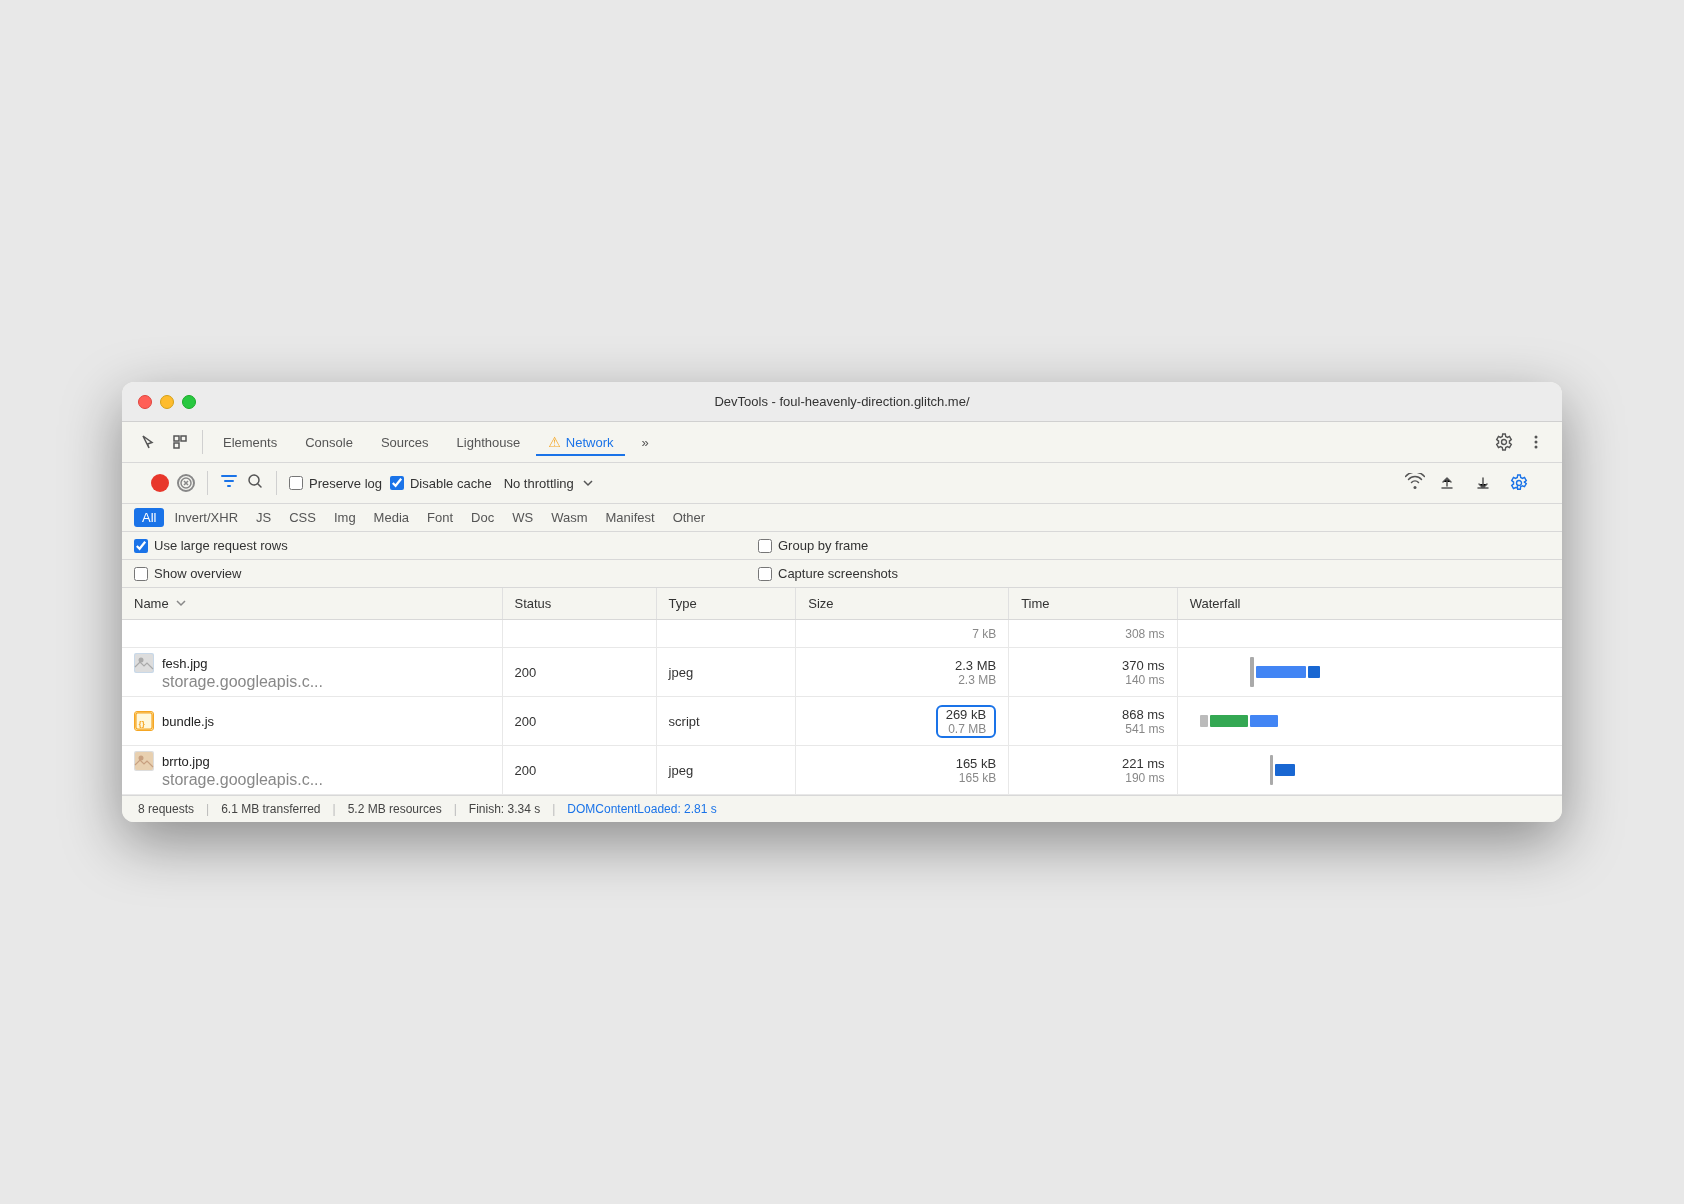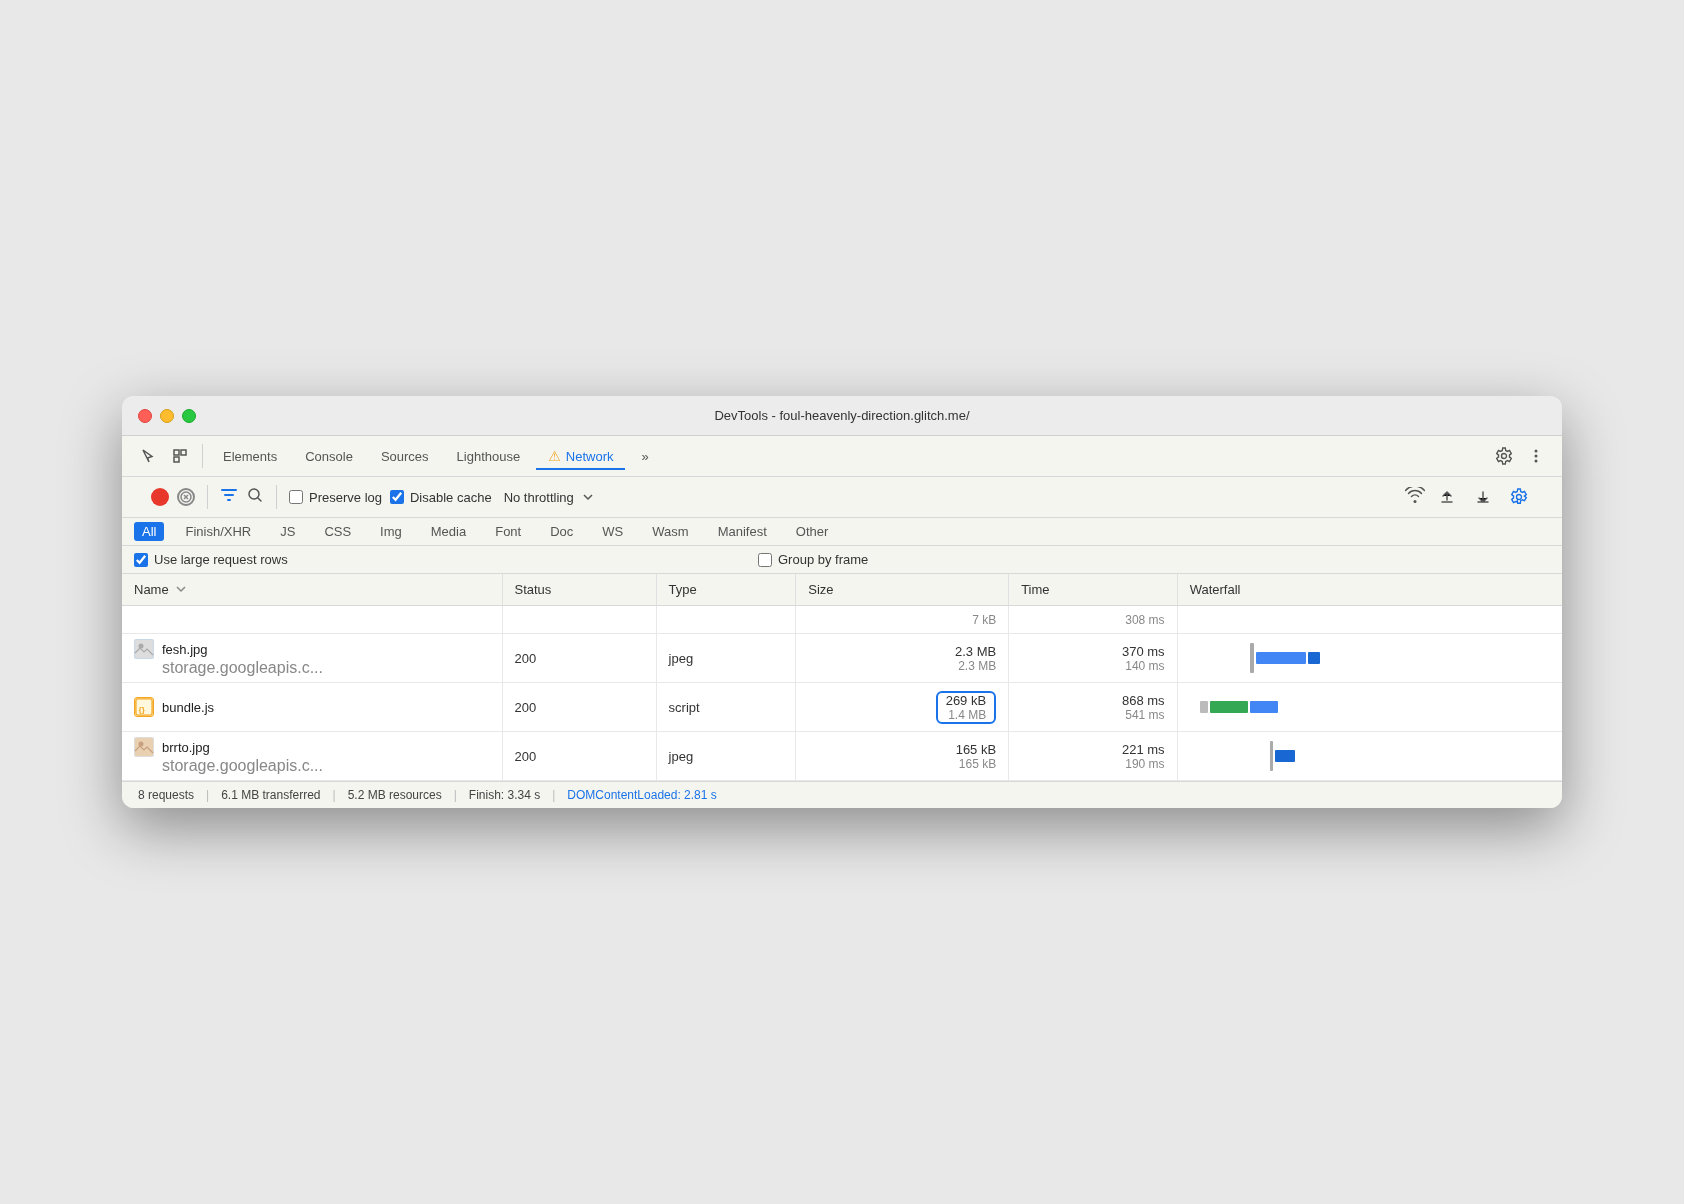--- a/index.html
+++ b/index.html
@@ -170,21 +170,21 @@
       font-size: 12px;
       background: white;
       outline: none;
     }
     .type-filter-row {
       background: #f5f5f0;
       border-bottom: 1px solid #d8d8d8;
       padding: 4px 12px;
       display: flex;
       align-items: center;
-      gap: 13px;
+      gap: 2px;
     }
     .type-btn {
       padding: 2px 8px;
       font-size: 13px;
       color: #555;
       background: transparent;
       border: none;
       border-radius: 3px;
       cursor: pointer;
     }
@@ -423,21 +423,21 @@
       <svg width="18" height="18" viewBox="0 0 18 18" fill="none">
           <path d="M9 11.5a2.5 2.5 0 100-5 2.5 2.5 0 000 5z" stroke="#1a73e8" stroke-width="1.4"></path>
           <path d="M14.5 9c0-.3 0-.6-.1-.9l1.9-1.5-1.8-3.1-2.2.9c-.5-.4-1-.7-1.6-.9L10.3 1h-2.6l-.4 2.5c-.6.2-1.1.5-1.6.9l-2.2-.9L1.7 6.6l1.9 1.5C3.5 8.4 3.5 8.7 3.5 9s0 .6.1.9L1.7 11.4l1.8 3.1 2.2-.9c.5.4 1 .7 1.6-.9l.4 2.5h2.6l.4-2.5c.6-.2 1.1-.5 1.6-.9l2.2.9 1.8-3.1-1.9-1.5c.1-.3.1-.6.1-.9z" stroke="#1a73e8" stroke-width="1.4"></path>
         </svg>
     </button>
   </div>
 
 
   <div class="type-filter-row">
     <button class="type-btn active">All</button>
-    <button class="type-btn">Finish/XHR</button>
+    <button class="type-btn">Invert/XHR</button>
     <button class="type-btn">JS</button>
     <button class="type-btn">CSS</button>
     <button class="type-btn">Img</button>
     <button class="type-btn">Media</button>
     <button class="type-btn">Font</button>
     <button class="type-btn">Doc</button>
     <button class="type-btn">WS</button>
     <button class="type-btn">Wasm</button>
     <button class="type-btn">Manifest</button>
     <button class="type-btn">Other</button>
@@ -448,20 +448,30 @@
     <label class="checkbox-label" style="flex:1;max-width:400px;">
       <input type="checkbox" checked="" style="accent-color: rgb(26, 115, 232);">
       <span>Use large request rows</span>
     </label>
     <label class="checkbox-label" style="margin-left:200px;">
       <input type="checkbox" style="">
       <span>Group by frame</span>
     </label>
   </div>
 
+  <div style="background:#f5f5f0;border-bottom:1px solid #d8d8d8;padding:6px 12px;display:flex;align-items:center;gap:24px;">
+    <label class="checkbox-label" style="flex:1;max-width:400px;">
+      <input type="checkbox" style="">
+      <span>Show overview</span>
+    </label>
+    <label class="checkbox-label" style="margin-left:200px;">
+      <input type="checkbox" style="">
+      <span>Capture screenshots</span>
+    </label>
+  </div>
 
   <div class="table-container">
     <table class="network-table">
       <thead>
         <tr>
           <th style="width:380px;">
             <span>Name</span>
             <svg width="10" height="10" viewBox="0 0 10 10" style="margin-left:4px;">
                 <path d="M1 3l4 4 4-4" fill="none" stroke="#888" stroke-width="1.5"></path>
               </svg>
@@ -538,21 +548,21 @@
                 <span>bundle.js</span>
               </div>
             </div>
           </td>
           <td>200</td>
           <td>script</td>
           <td>
             <div class="size-cell">
               <div class="size-highlight">
                 <div class="size-primary">269 kB</div>
-                <div class="size-secondary">1.4 MB</div>
+                <div class="size-secondary">0.7 MB</div>
               </div>
             </div>
           </td>
           <td>
             <div class="time-cell">
               <div class="time-primary">868 ms</div>
               <div class="time-secondary">541 ms</div>
             </div>
           </td>
           <td>

